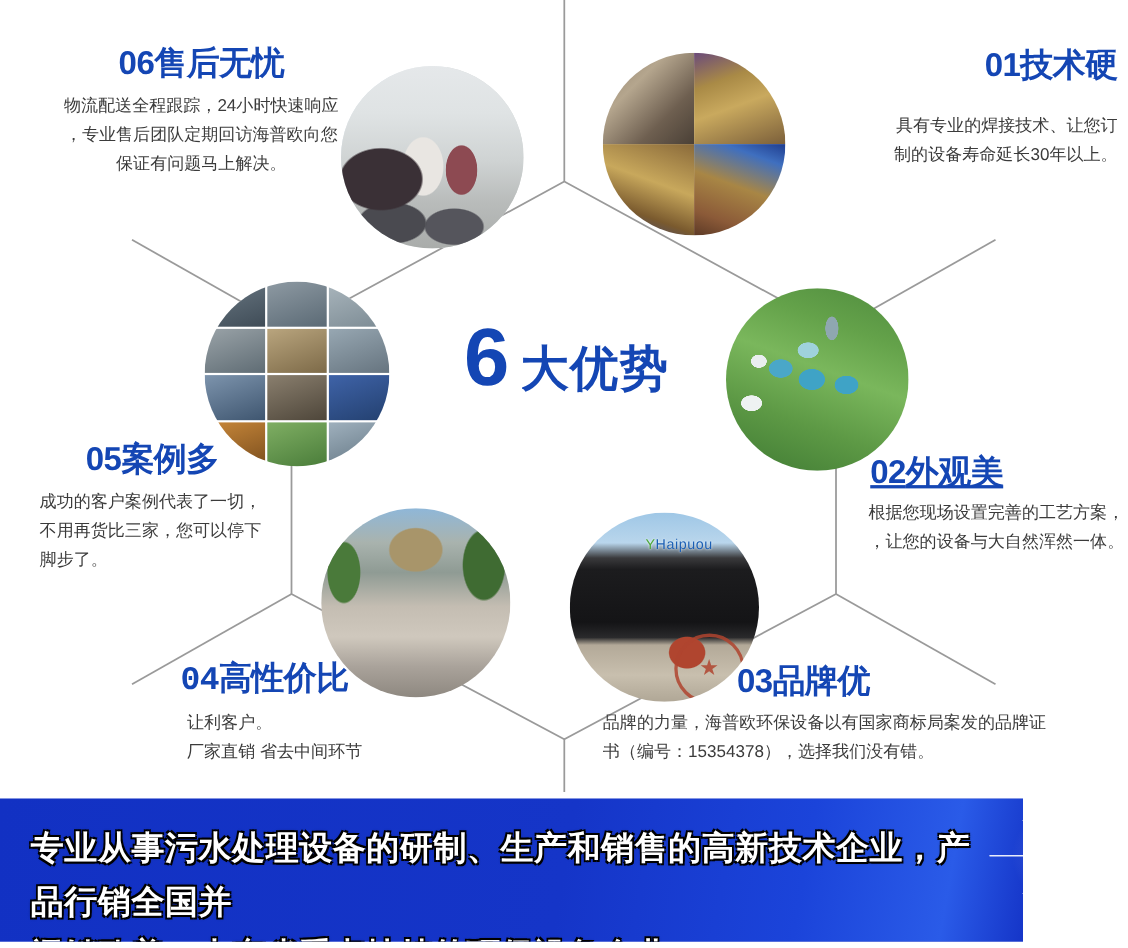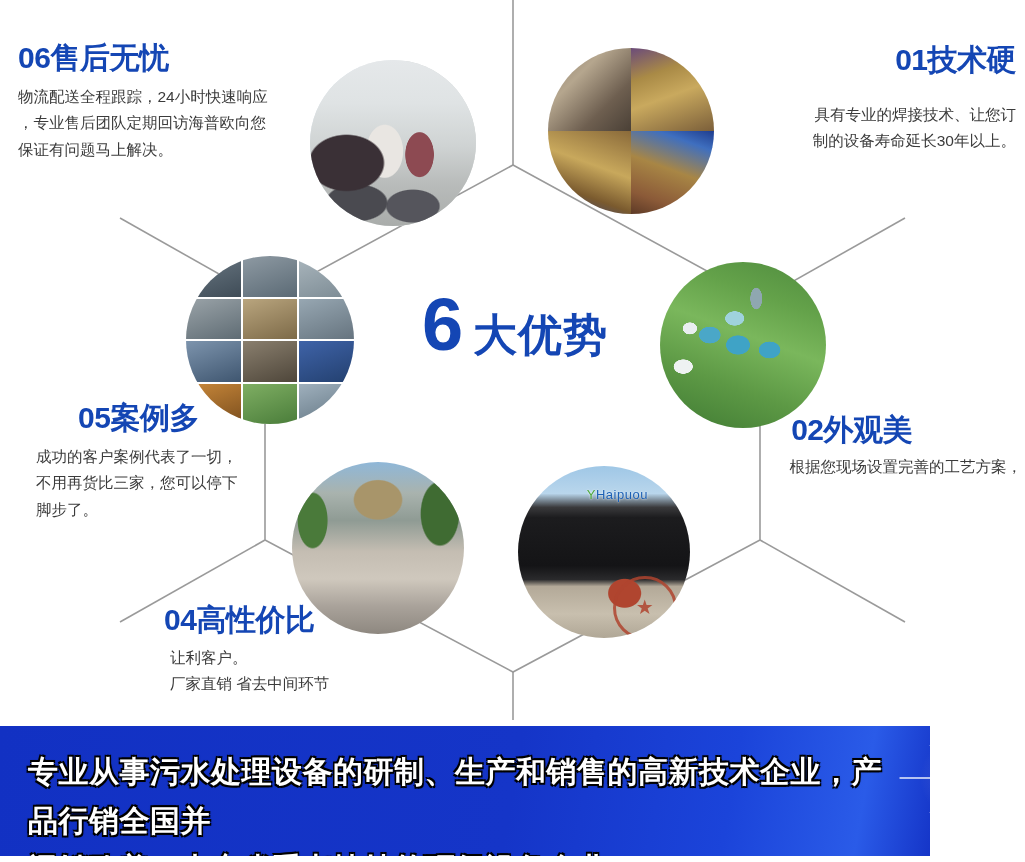--- a/index.html
+++ b/index.html
@@ -138,21 +138,21 @@
     <line x1="513" y1="672" x2="513" y2="720" stroke="#9a9a9a" stroke-width="1.6"></line>
     <line x1="760" y1="300" x2="905" y2="218" stroke="#9a9a9a" stroke-width="1.6"></line>
     <line x1="760" y1="540" x2="905" y2="622" stroke="#9a9a9a" stroke-width="1.6"></line>
     <line x1="265" y1="300" x2="120" y2="218" stroke="#9a9a9a" stroke-width="1.6"></line>
     <line x1="265" y1="540" x2="120" y2="622" stroke="#9a9a9a" stroke-width="1.6"></line>
   </svg>
 
   <div class="circle" style="left:310px;top:60px;width:166px;height:166px;">
     <div class="inner photo-office cell"></div>
   </div>
-  <div class="tb" style="left:18px;top:42px;width:330px;text-align:left;">
+  <div class="tb" style="left:18px;top:42px;width:330px;text-align:center;">
     <div class="hl"><span>06</span><span>售后无忧</span></div>
     <div class="body" style="margin-top:10px;">
       <div>物流配送全程跟踪，24小时快速响应</div>
       <div>，专业售后团队定期回访海普欧向您</div>
       <div>保证有问题马上解决。</div>
     </div>
   </div>
 
   <div class="circle" style="left:548px;top:48px;width:166px;height:166px;">
     <div class="inner photo-weld">
@@ -197,41 +197,49 @@
 
   <div id="center">
     <span class="big">6</span>
     <span class="sub">大优势</span>
   </div>
 
   <div class="circle" style="left:660px;top:262px;width:166px;height:166px;">
     <div class="inner photo-aerial cell"></div>
   </div>
   <div class="tb" style="left:700px;top:414px;width:322px;text-align:right;">
-    <div class="hl" style="padding-right:110px;"><span>02</span><span>外观美</span></div>
+    <div class="hl" style="padding-right:110px;text-decoration:underline;"><span>02</span><span>外观美</span></div>
     <div class="body" style="margin-top:8px;">
       <div>根据您现场设置完善的工艺方案，</div>
+      <div>，让您的设备与大自然浑然一体。</div>
     </div>
   </div>
 
   <div class="circle" style="left:292px;top:462px;width:172px;height:172px;">
     <div class="inner photo-gate cell"></div>
   </div>
   <div class="tb" style="left:130px;top:604px;width:300px;text-align:left;">
-    <div class="hl" style="padding-left:34px;"><span>04</span><span>高性价比</span></div>
+    <div class="hl" style="padding-left:34px;font-family:Liberation Mono, monospace;"><span>04</span><span>高性价比</span></div>
     <div class="body" style="margin-top:9px;padding-left:40px;">
       <div>让利客户。</div>
       <div>厂家直销 省去中间环节</div>
     </div>
   </div>
 
   <div class="circle" style="left:518px;top:466px;width:172px;height:172px;">
     <div class="inner photo-equip cell"></div>
     <div class="equip-logo"><span class="g">Y</span><span>Haipuou</span></div>
     <div class="seal"></div>
+  </div>
+  <div class="tb" style="left:548px;top:604px;width:470px;text-align:left;">
+    <div class="hl" style="padding-left:122px;"><span>03</span><span>品牌优</span></div>
+    <div class="body" style="margin-top:9px;">
+      <div>品牌的力量，海普欧环保设备以有国家商标局案发的品牌证</div>
+      <div>书（编号：15354378），选择我们没有错。</div>
+    </div>
   </div>
 
   <div id="banner">
     <div class="sheen"></div>
     <svg style="position:absolute;left:0;top:0;width:1025px;height:130px;">
       <g stroke="#ffffff" stroke-linecap="round" opacity="0.9">
         <line x1="962" y1="10" x2="962" y2="96" stroke-width="1.4"></line>
         <line x1="900" y1="52" x2="1025" y2="52" stroke-width="1.4"></line>
         <line x1="930" y1="20" x2="996" y2="86" stroke-width="0.9"></line>
         <line x1="996" y1="20" x2="930" y2="86" stroke-width="0.9"></line>

